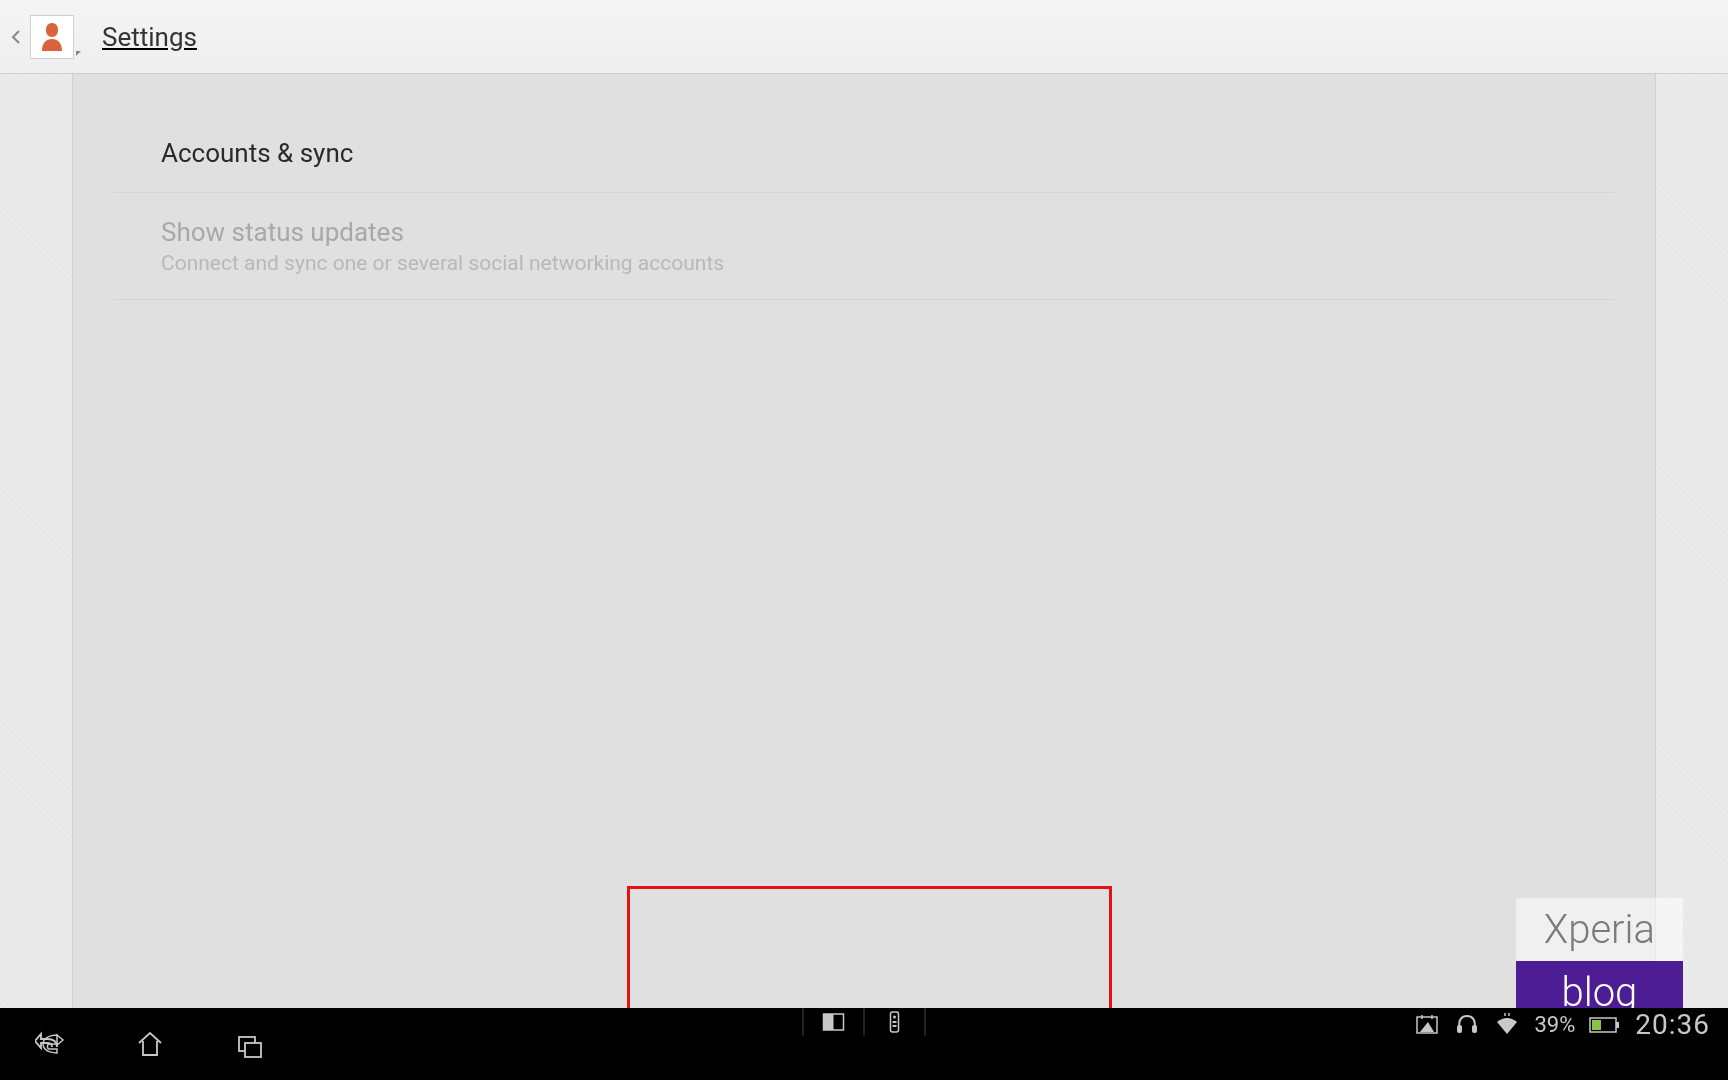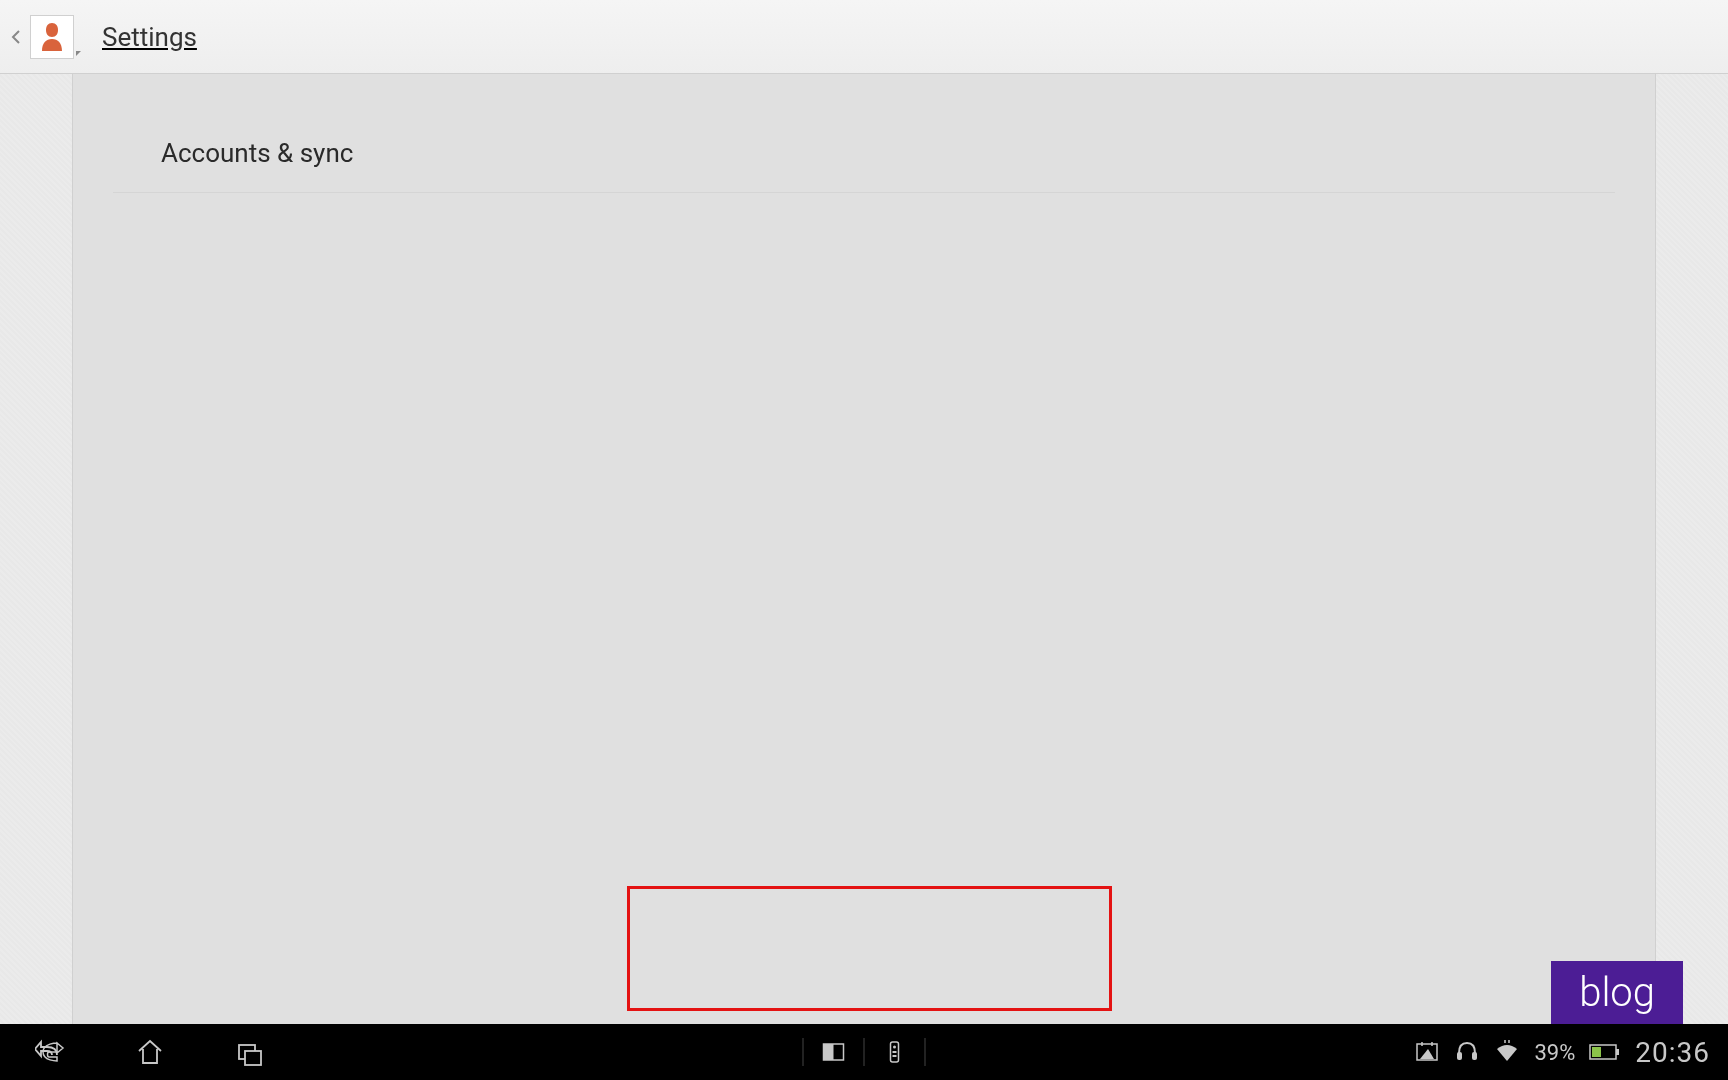--- a/index.html
+++ b/index.html
@@ -166,24 +166,24 @@
       padding: 8px 28px;
       font-weight: 300;
     }
     
     
     .system-bar {
       position: absolute;
       bottom: 0;
       left: 0;
       right: 0;
-      height: 56px;
+      height: 72px;
       background: #000000;
       display: flex;
-      align-items: center;
+      align-items: flex-start;
       color: #c8c8c8;
     }
     
     .nav-buttons {
       display: flex;
       align-items: center;
       height: 100%;
     }
     
     .nav-btn {
@@ -263,29 +263,34 @@
 </div>
 
 <div class="main-wrapper">
   <div class="content-panel">
     <div class="settings-list">
 
       <div class="list-item">
         <div class="list-item-title">Accounts &amp; sync</div>
       </div>
 
+      <div class="list-item list-item-disabled">
+        <div class="list-item-title">Show status updates</div>
+        <div class="list-item-subtitle">Connect and sync one or several social networking accounts</div>
+      </div>
 
 
     </div>
   </div>
 </div>
 
 <div class="red-highlight"></div>
 
 <div class="watermark">
+  <div class="watermark-top">Xperia</div>
   <div class="watermark-bottom">blog</div>
 </div>
 
 <div class="system-bar">
   <div class="nav-buttons">
     <div class="nav-btn">
       <svg class="nav-icon" viewBox="0 0 30 30">
         <path d="M22 6 C22 6 8 6 8 15 C8 24 22 24 22 24 L22 20 L14 20 C12 20 12 15 14 15 L22 15 L22 6 Z M22 6 L28 11 L22 16 Z" fill="none" stroke="#c8c8c8" stroke-width="1.5"></path>
         <path d="M8 15 Q8 7 18 7 L24 7 L24 2 L30 9 L24 16 L24 11 L18 11 Q13 11 13 15" fill="none" stroke="#c8c8c8" stroke-width="1.8" transform="scale(-1,1) translate(-30,3)"></path>
       </svg>

